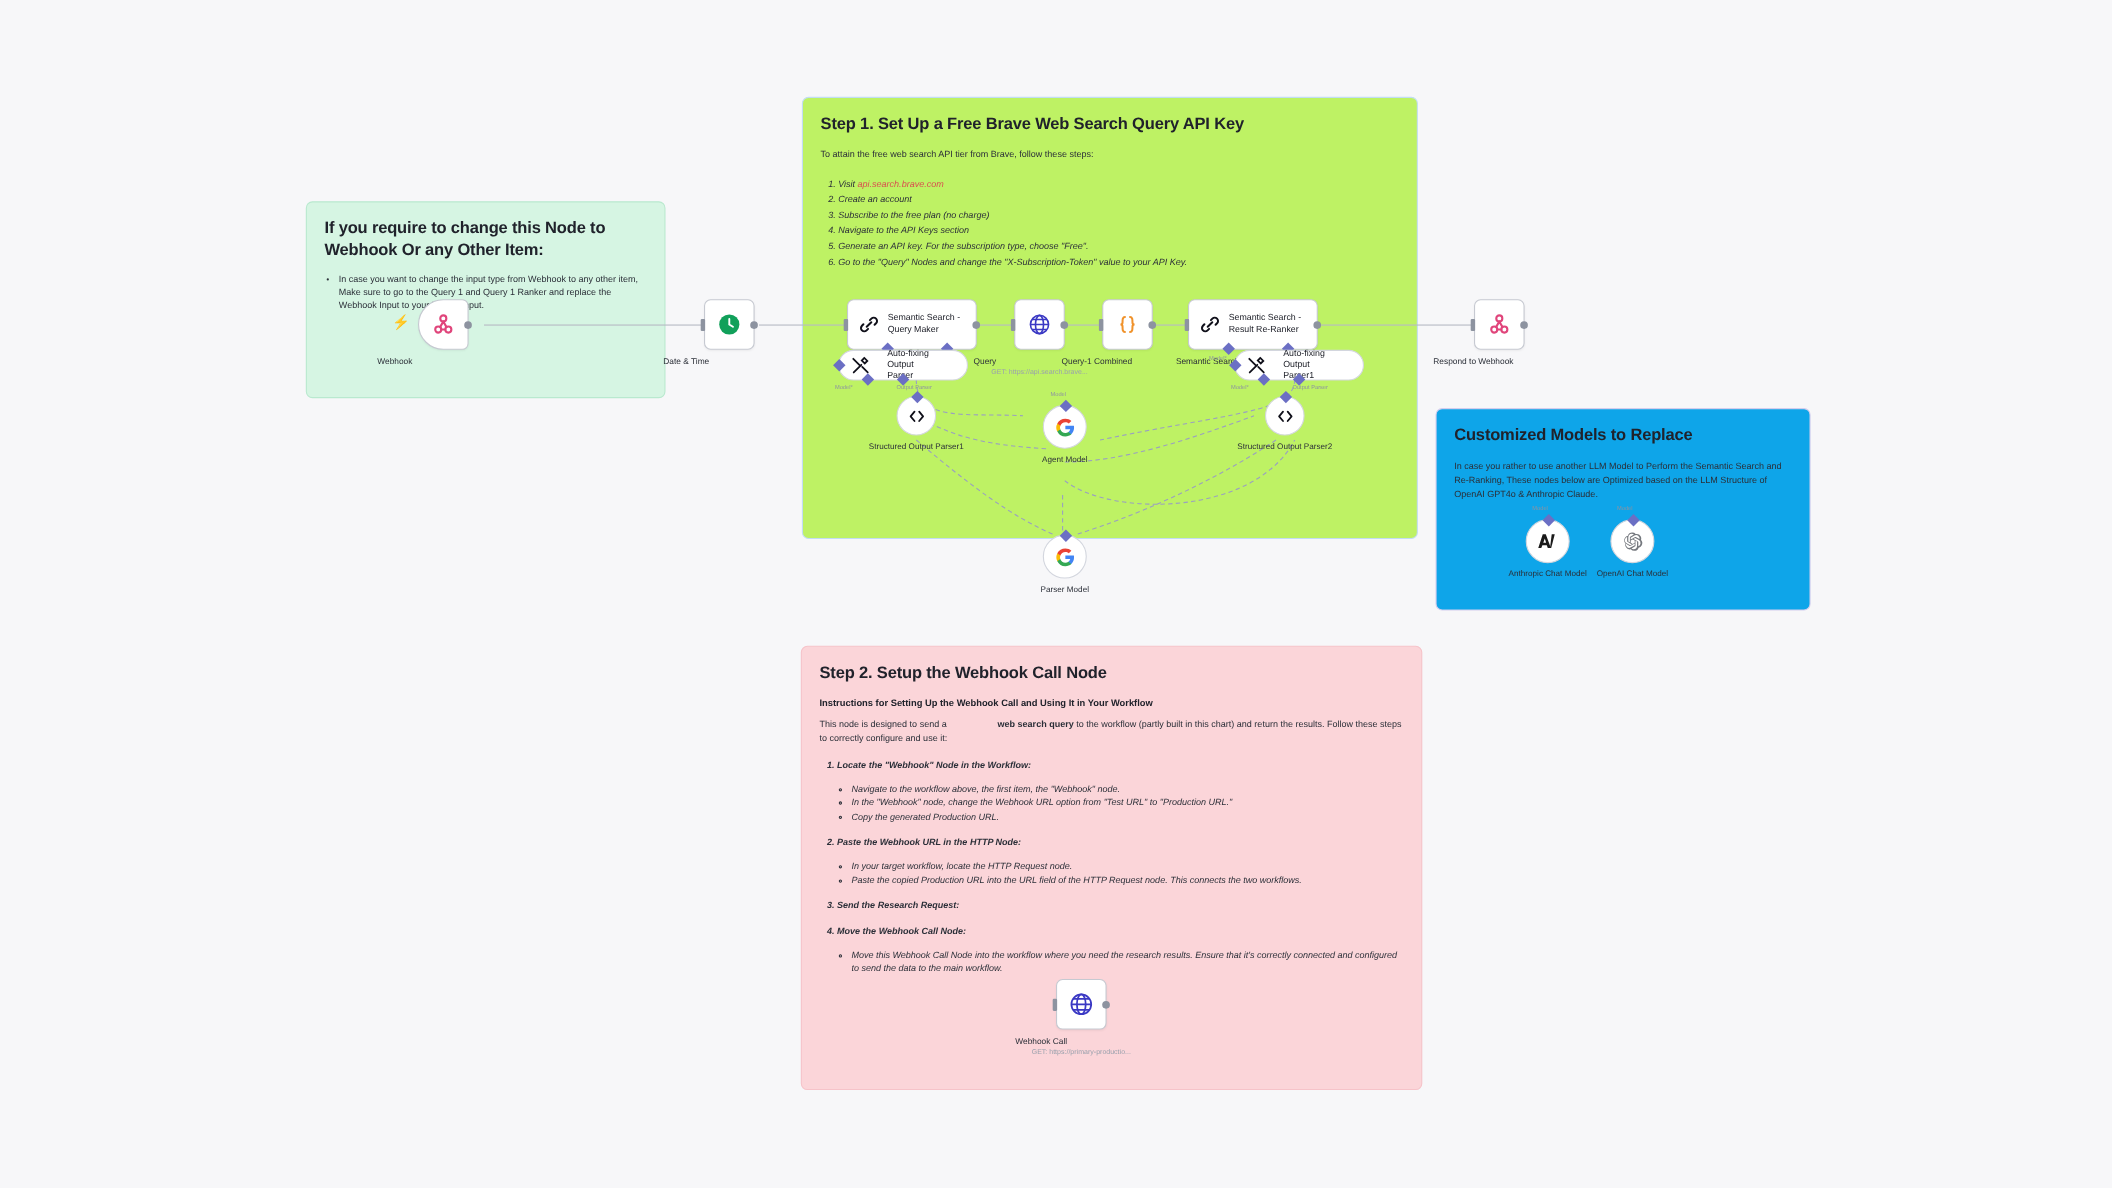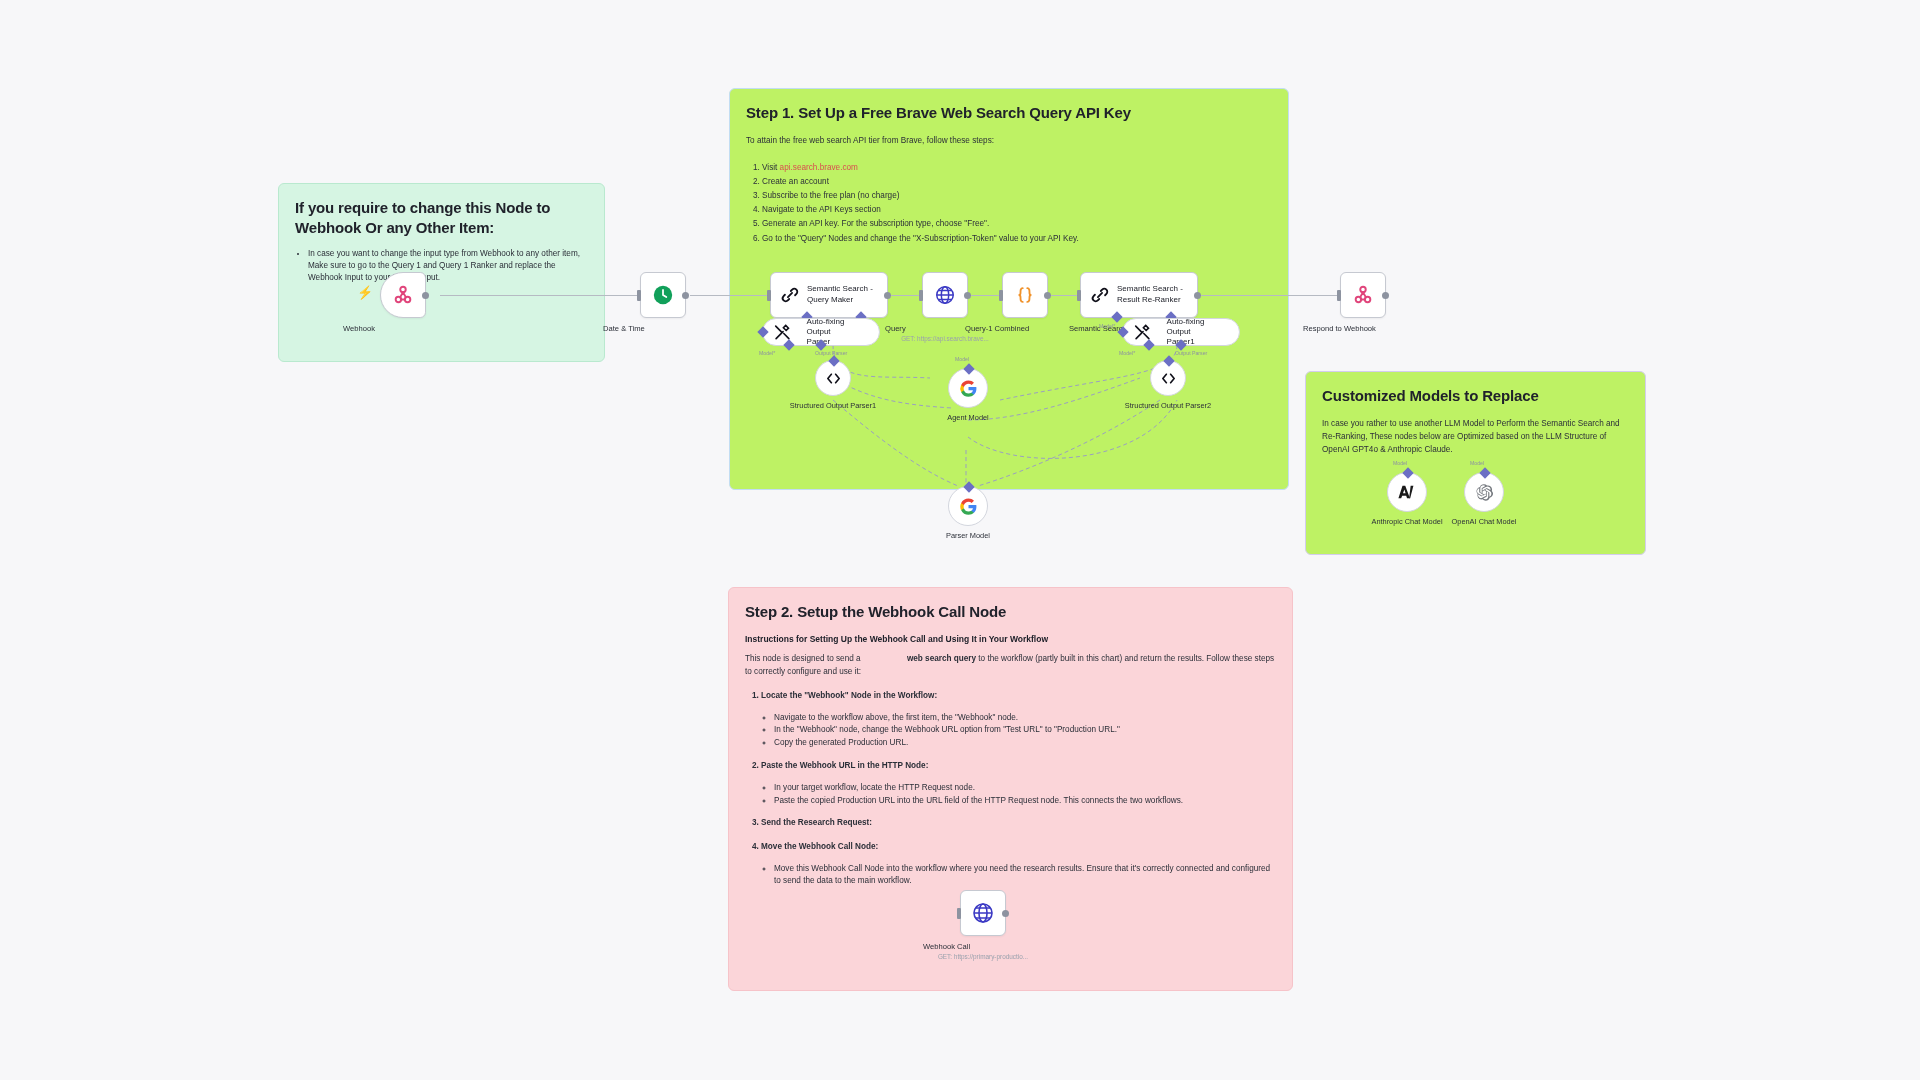--- a/index.html
+++ b/index.html
@@ -12,29 +12,29 @@
   #canvas { position: relative; width: 1920px; height: 1080px; }
 
   
   .sticky { position: absolute; border-radius: 6px; padding: 14px 16px; }
   .sticky h2 { font-size: 15px; font-weight: 700; color: #20222b; line-height: 1.35; letter-spacing: -.15px; }
   .sticky h3 { font-size: 8.5px; font-weight: 700; color: #20222b; margin-bottom: 9px;}
   .sticky p  { font-size: 8.2px; color: #2b2f38; line-height: 1.55; }
   .sticky ul { margin: 9px 0 0 13px; }
   .sticky li { font-size: 8.2px; color: #2b2f38; line-height: 1.5; }
   .sticky ol { margin: 10px 0 0 16px; }
-  .sticky ol > li { font-size: 8.2px; color: #2b2f38; line-height: 1.72; }
+  .sticky ol > li { font-size: 8.2px; color: #2b2f38; line-height: 1.72; font-style: italic; }
   .sub-ul { list-style: circle; margin: 2px 0 0 14px; }
   .sub-ul li { line-height: 1.55; font-weight: 400 !important; }
   .lnk { color: #d94f4f; }
   .b { font-weight: 700; margin-left: 44px; }
 
   .note-green  { left:278px; top:183px; width:327px; height:179px; background:#d6f5e3; border:1px solid #b9e9cf; }
   .note-blue   { left:729px; top:88px;  width:560px; height:402px; background:#bef264; border:1px solid #c2ddf3; }
-  .note-purple { left:1305px;top:371px; width:341px; height:184px; background:#bef264; border:1px solid #d3cdee; }
+  .note-purple { left:1305px;top:371px; width:341px; height:184px; background:#0ea5e9; border:1px solid #d3cdee; }
   .note-pink   { left:728px; top:587px; width:565px; height:404px; background:#fbd5d9; border:1px solid #f6c3c9; }
   .note-blue h2, .note-purple h2, .note-pink h2 { margin-bottom: 12px; }
 
   .note-blue ol { margin-top: 13px; }
   .note-pink ol > li { margin-bottom: 9px; font-weight: 700; }
   .note-pink ol > li > span { font-weight: 700; }
 
   
   .node { position: absolute; }
   .nbox {

